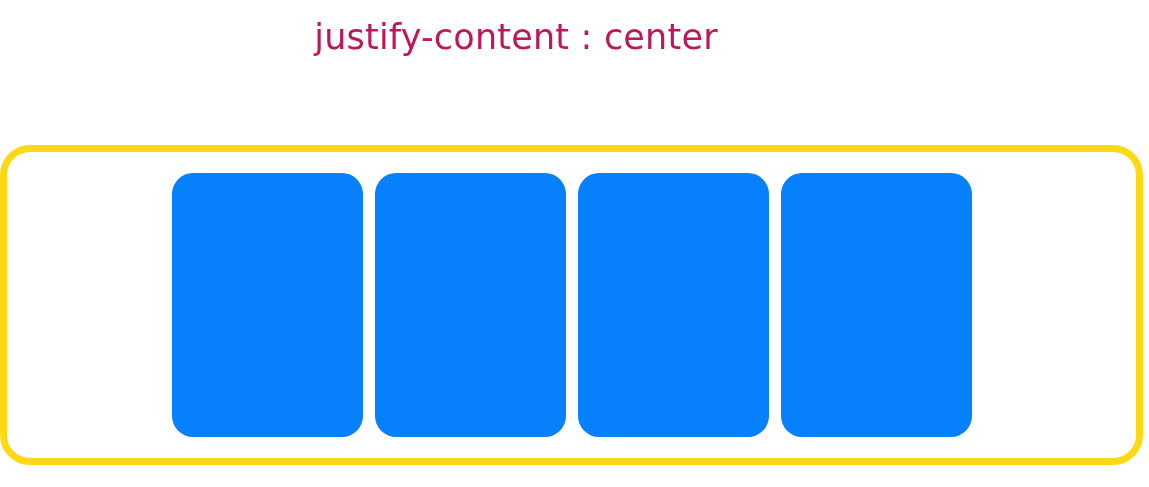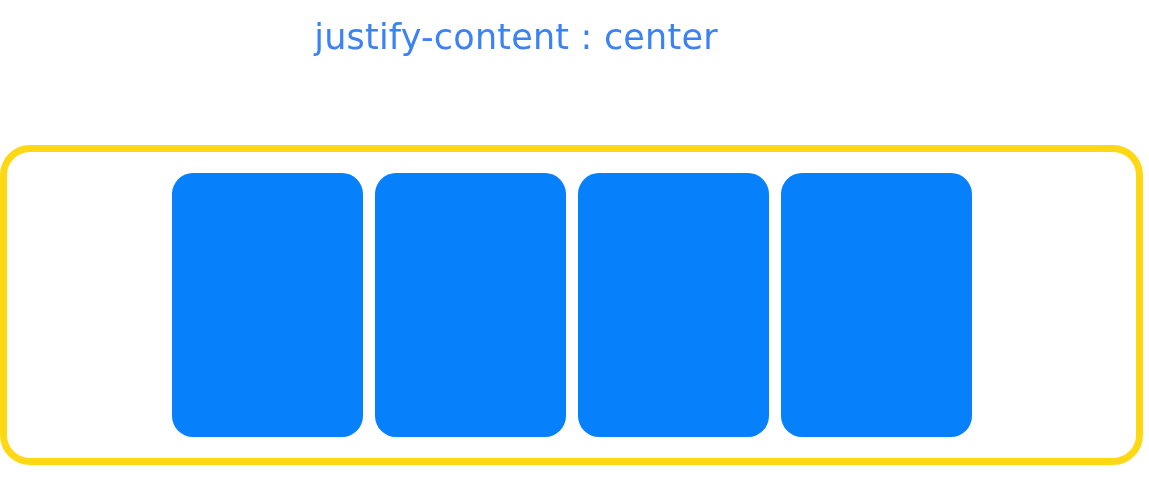--- a/index.html
+++ b/index.html
@@ -26,21 +26,21 @@
   .title {
     position: absolute;
     left: 0;
     top: 14px;
     width: 1032px;
     text-align: center;
     font-family: "DejaVu Sans", "Liberation Sans", sans-serif;
     font-size: 35px;
     font-weight: 400;
     letter-spacing: 0.2px;
-    color: #3b82f6;
+    color: #be185d;
     line-height: 46px;
     white-space: pre;
   }
 
   
   .flex-container {
     position: absolute;
     left: 0px;
     top: 145px;
     width: 1143px;

